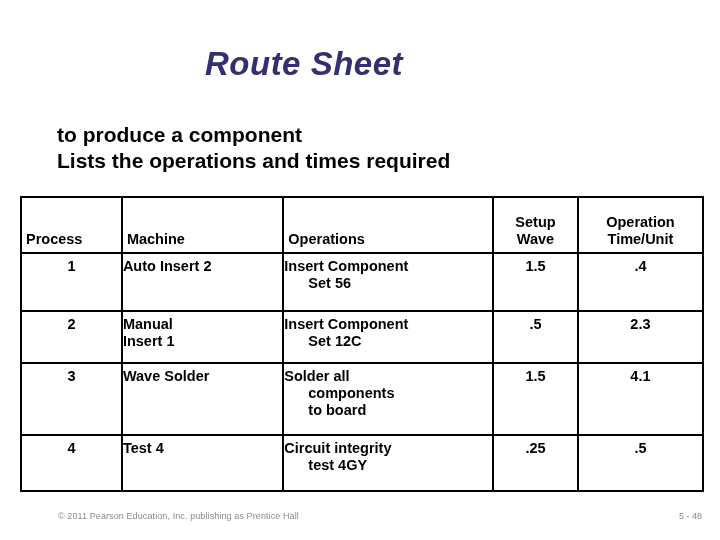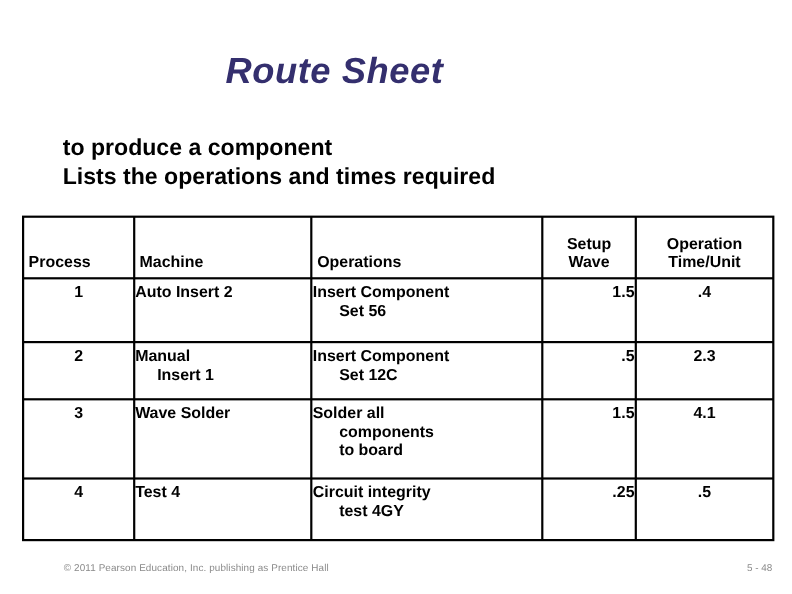--- a/index.html
+++ b/index.html
@@ -93,29 +93,29 @@
   td.cell-machine {
     text-align: left;
     padding-left: 8px;
   }
   td.cell-ops {
     text-align: left;
     padding-left: 10px;
     padding-right: 4px;
   }
   td.cell-setup {
-    text-align: right;
+    text-align: center;
     padding-left: 2px;
     padding-right: 10px;
   }
   td.cell-optime {
     text-align: center;
   }
   .ln2 { display: block; padding-left: 24px; }
-  .ln2b { display: block; padding-left: 20px; }
+  .ln2b { display: block; }
 
   
   tr.r1 td { height: 48px; }
   tr.r2 td { height: 42px; }
   tr.r3 td { height: 62px; }
   tr.r4 td { height: 46px; }
 
   
   #footer-copyright {
     position: absolute;

